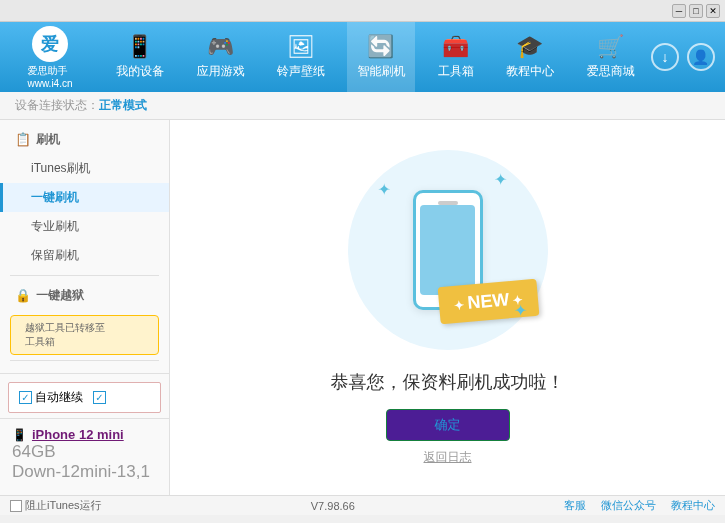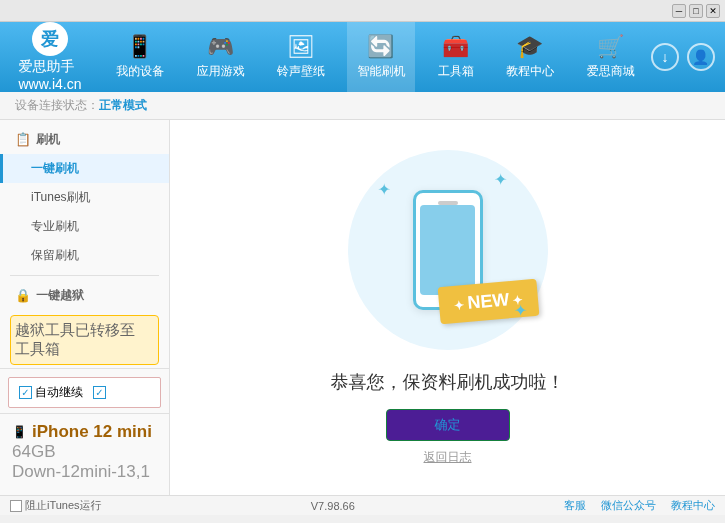--- a/index.html
+++ b/index.html
@@ -45,21 +45,21 @@
       width: 36px; height: 36px;
       background: white;
       border-radius: 50%;
       display: flex; align-items: center; justify-content: center;
       color: #2196d4;
       font-size: 18px;
       font-weight: bold;
     }
     .logo-text {
       color: white;
-      font-size: 14px;
+      font-size: 10px;
       margin-top: 2px;
     }
     .nav-items {
       display: flex;
       flex: 1;
       height: 100%;
       align-items: center;
       justify-content: space-around;
     }
     .nav-item {
@@ -141,22 +141,22 @@
     .sidebar-divider {
       height: 1px;
       background: #e0e0e0;
       margin: 5px 10px;
     }
     .sidebar-warning {
       margin: 5px 10px;
       background: #fff3cd;
       border: 1px solid #ffc107;
       border-radius: 4px;
-      padding: 5px 4px;
-      font-size: 15px;
+      padding: 5px 14px;
+      font-size: 10px;
       color: #666;
     }
 
     
     .content-area {
       flex: 1;
       background: white;
       display: flex;
       flex-direction: column;
       align-items: center;
@@ -301,23 +301,24 @@
       cursor: pointer;
     }
 
     
     .device-area {
       padding: 8px 12px;
       border-top: 1px solid #e0e0e0;
       margin-top: 5px;
     }
     .device-name {
-      color: #a16207;
+      color: #701a75;
       font-weight: bold;
-      font-size: 17px;
+      font-size: 13px;
+      text-decoration: underline;
     }
     .device-info {
       color: #999;
       font-size: 17px;
     }
 
     
     .checkbox-area {
       display: flex;
       align-items: center;
@@ -423,25 +424,25 @@
 
 <div class="main-layout" style="height: 375px;">
 
   <div class="sidebar-wrapper">
     <div class="sidebar-scroll">
 
       <div class="sidebar-section-title">
         <span class="icon">📋</span>
         <span>刷机</span>
       </div>
+      <div class="sidebar-item">
+        <span>iTunes刷机</span>
+      </div>
       <div class="sidebar-item active">
         <span>一键刷机</span>
-      </div>
-      <div class="sidebar-item">
-        <span>iTunes刷机</span>
       </div>
       <div class="sidebar-item">
         <span>专业刷机</span>
       </div>
       <div class="sidebar-item">
         <span>保留刷机</span>
       </div>
 
       <div class="sidebar-divider"></div>
 

